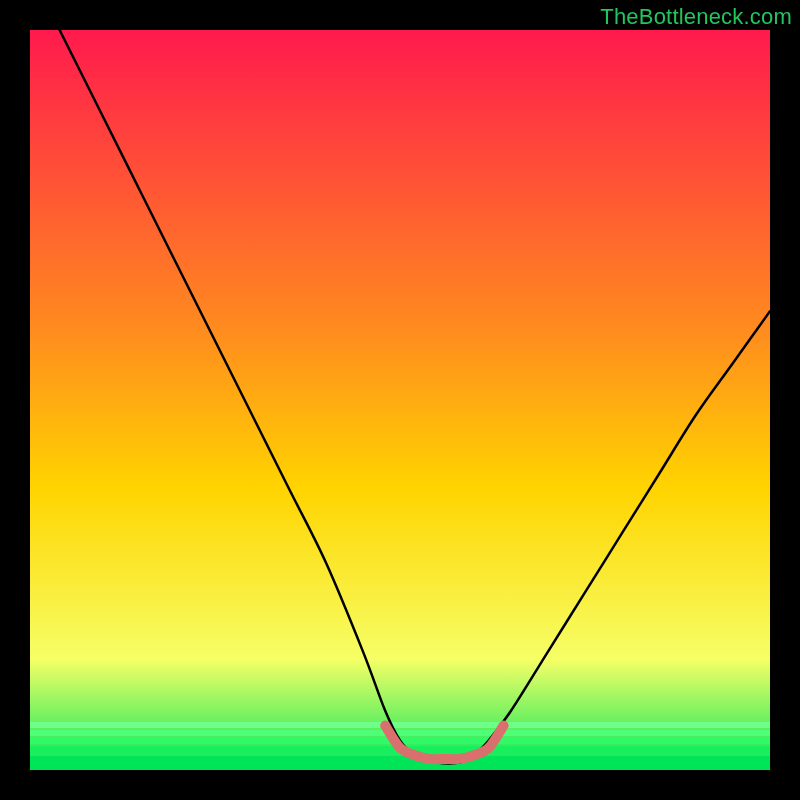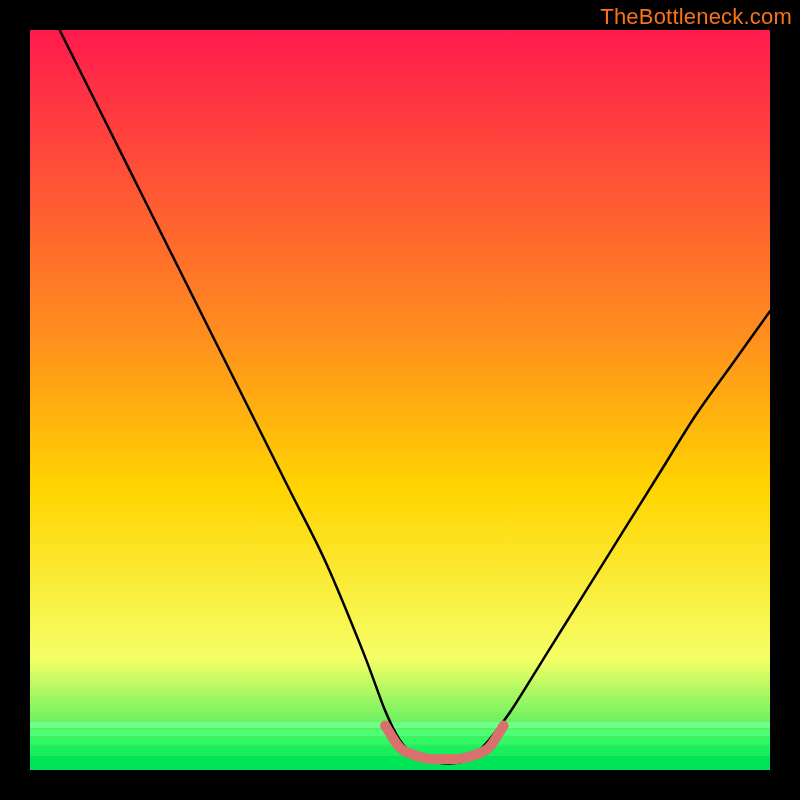--- a/index.html
+++ b/index.html
@@ -23,21 +23,21 @@
     position: absolute;
     left: 30px;
     top: 30px;
     width: 740px;
     height: 740px;
   }
   .watermark {
     position: absolute;
     top: 4px;
     right: 8px;
-    color: #f97316;
+    color: #22c55e;
     font-size: 22px;
     font-weight: 500;
     letter-spacing: 0.2px;
     user-select: none;
   }
   svg { display: block; }
 </style>
 </head>
 <body>
 

